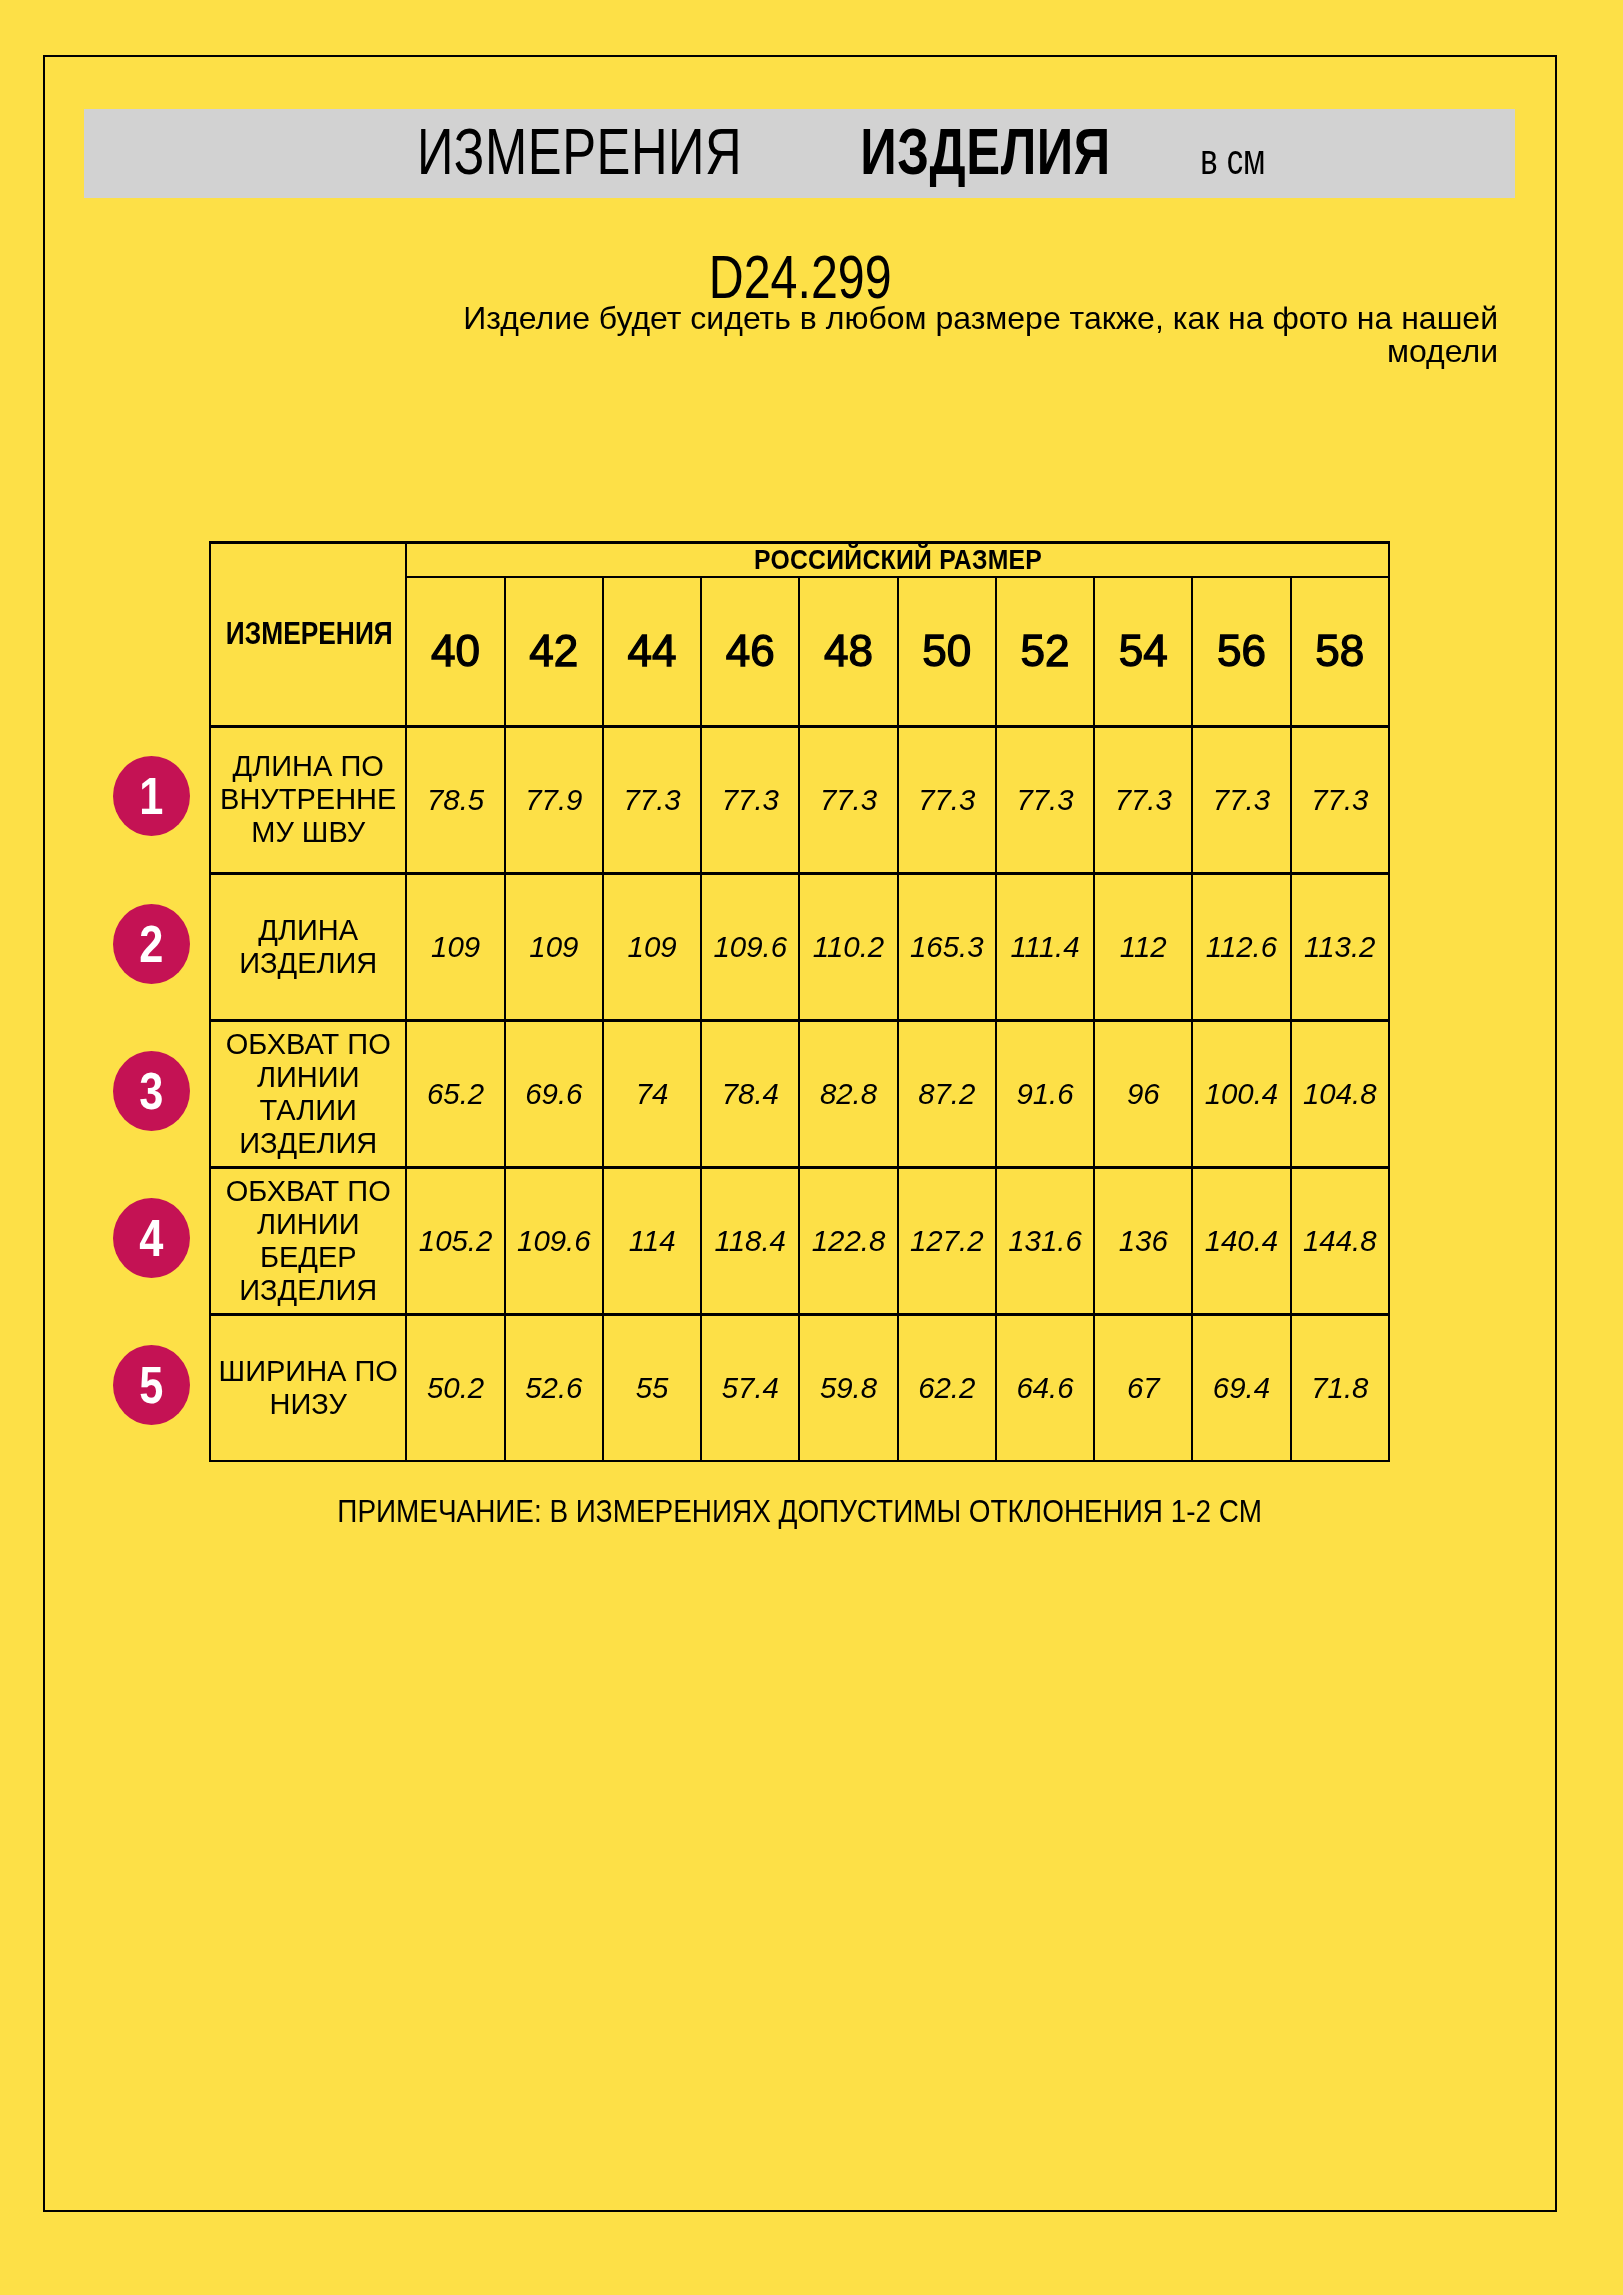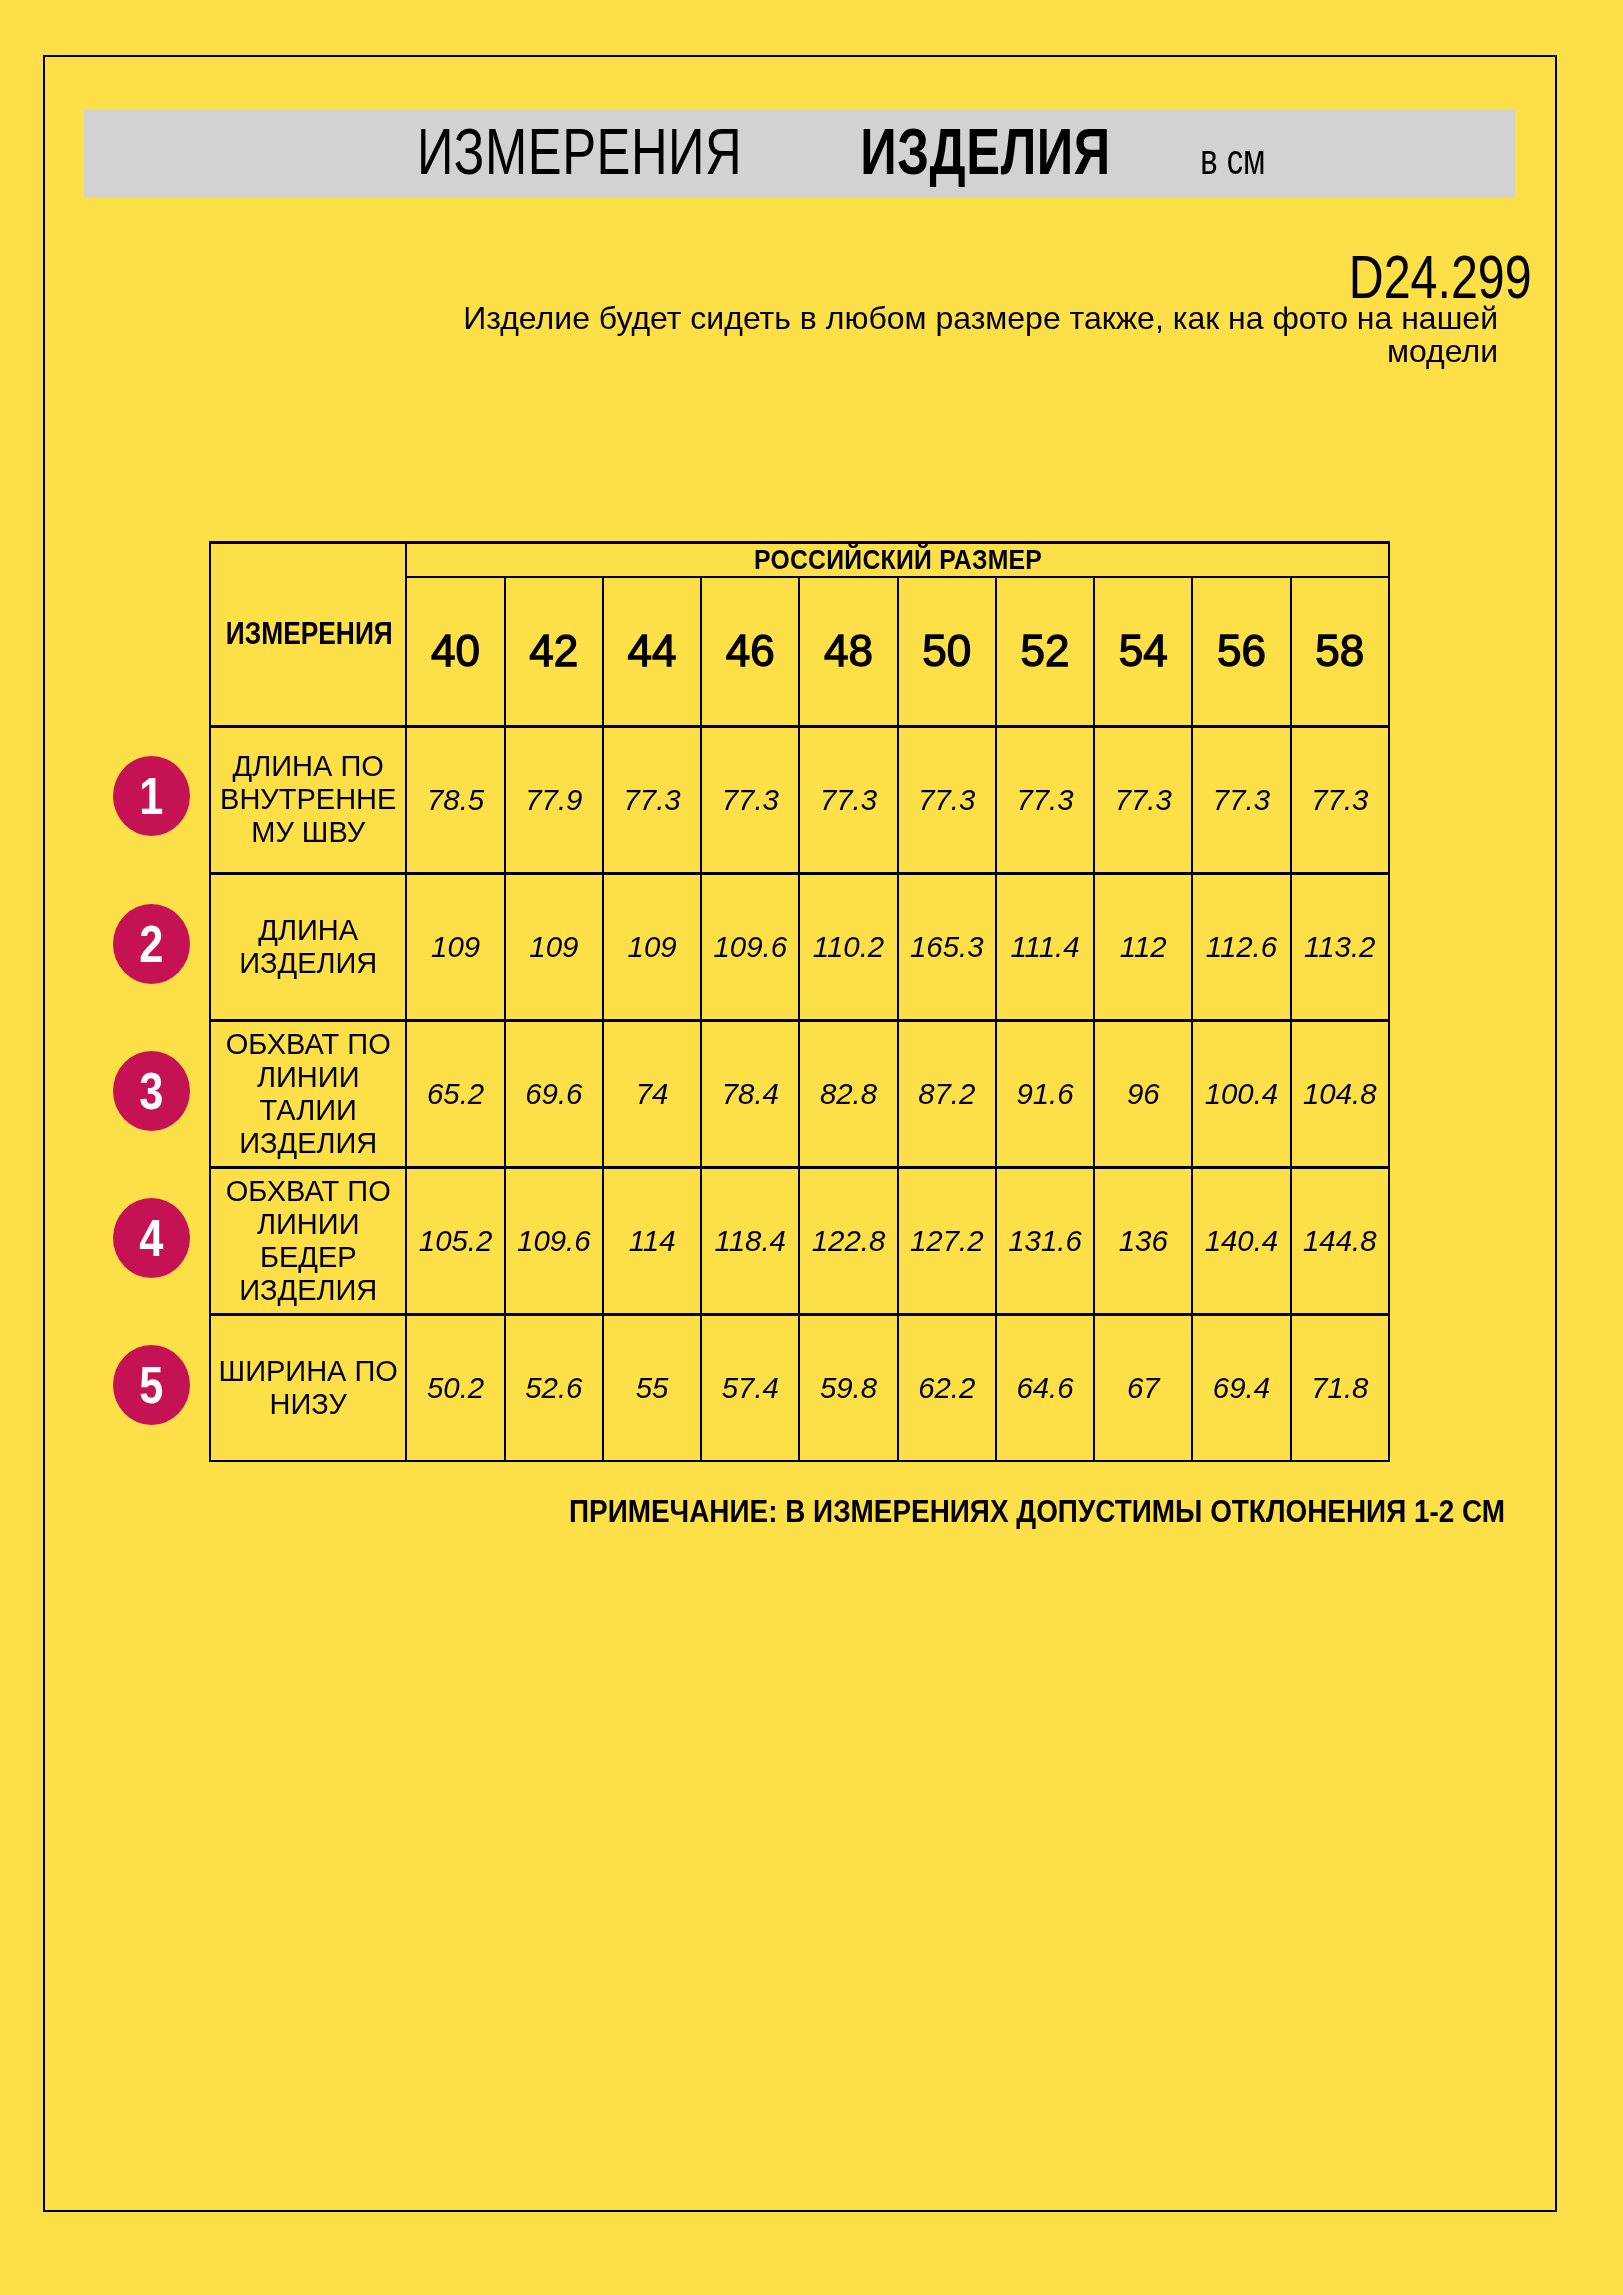--- a/index.html
+++ b/index.html
@@ -25,21 +25,21 @@
     background:var(--header-bar,#d2d2d2);
     text-align:center;line-height:86px;white-space:nowrap;
     padding-left:46px;box-sizing:border-box;
   }
   .title-main{font-size:65px;font-weight:normal;letter-spacing:0.7px;}
   .title-bold{font-size:65px;font-weight:bold;margin-left:34px;letter-spacing:0.7px;}
   .title-unit{font-size:42px;font-weight:normal;margin-left:42px;}
 
   .product-code{
     position:absolute;left:43px;top:246px;width:1514px;
-    text-align:right;font-size:62px;line-height:62px;
+    text-align:center;font-size:62px;line-height:62px;
   }
   .subtitle{
     position:absolute;left:124px;top:302px;width:1374px;margin:0;
     text-align:right;font-size:32px;line-height:33px;
     white-space:pre-line;
   }
 
   table.size-table{
     position:absolute;left:209px;top:541px;width:1181px;
     border-collapse:collapse;table-layout:fixed;
@@ -74,21 +74,21 @@
     display:flex;align-items:center;justify-content:center;
   }
   .num-circle span{
     color:#fff;font-size:51px;font-weight:bold;line-height:1;
     transform:scaleX(0.85);
   }
   .c1{top:756px;} .c2{top:904px;} .c3{top:1051px;} .c4{top:1198px;} .c5{top:1345px;}
 
   .note{
     position:absolute;left:43px;top:1495px;width:1514px;
-    text-align:right;font-size:31px;font-weight:bold;line-height:34px;
+    text-align:center;font-size:31px;font-weight:normal;line-height:34px;
   }
 </style>
 </head>
 <body>
 
 <div class="page">
   <div class="page-border"></div>
 
   <header class="title-bar">
     <span class="title-main cond">ИЗМЕРЕНИЯ</span>

